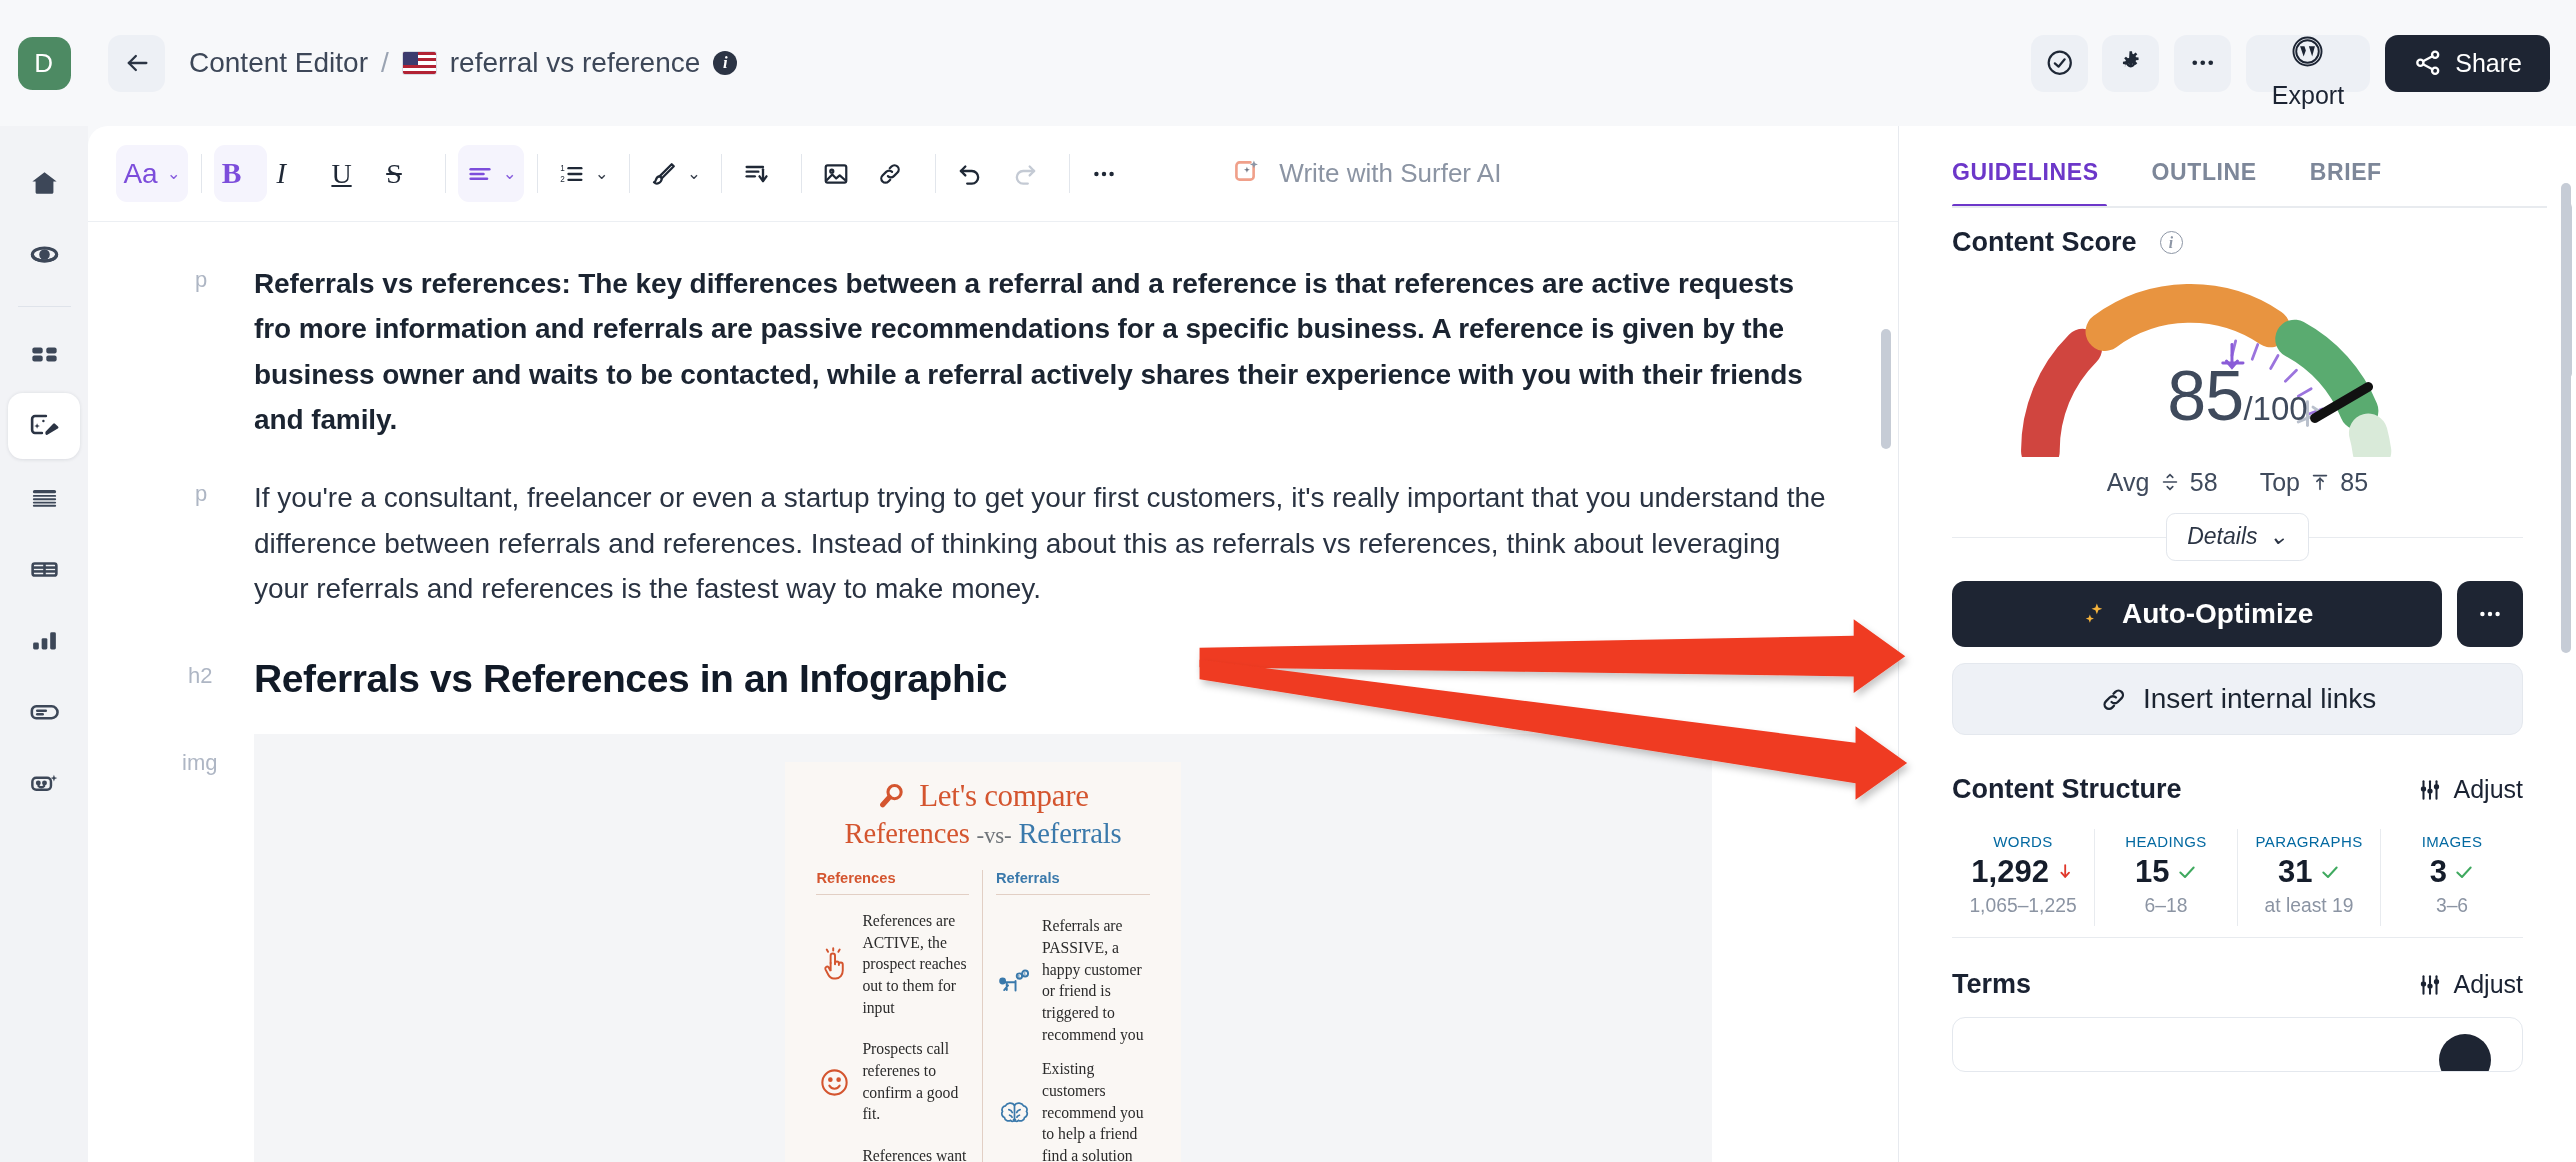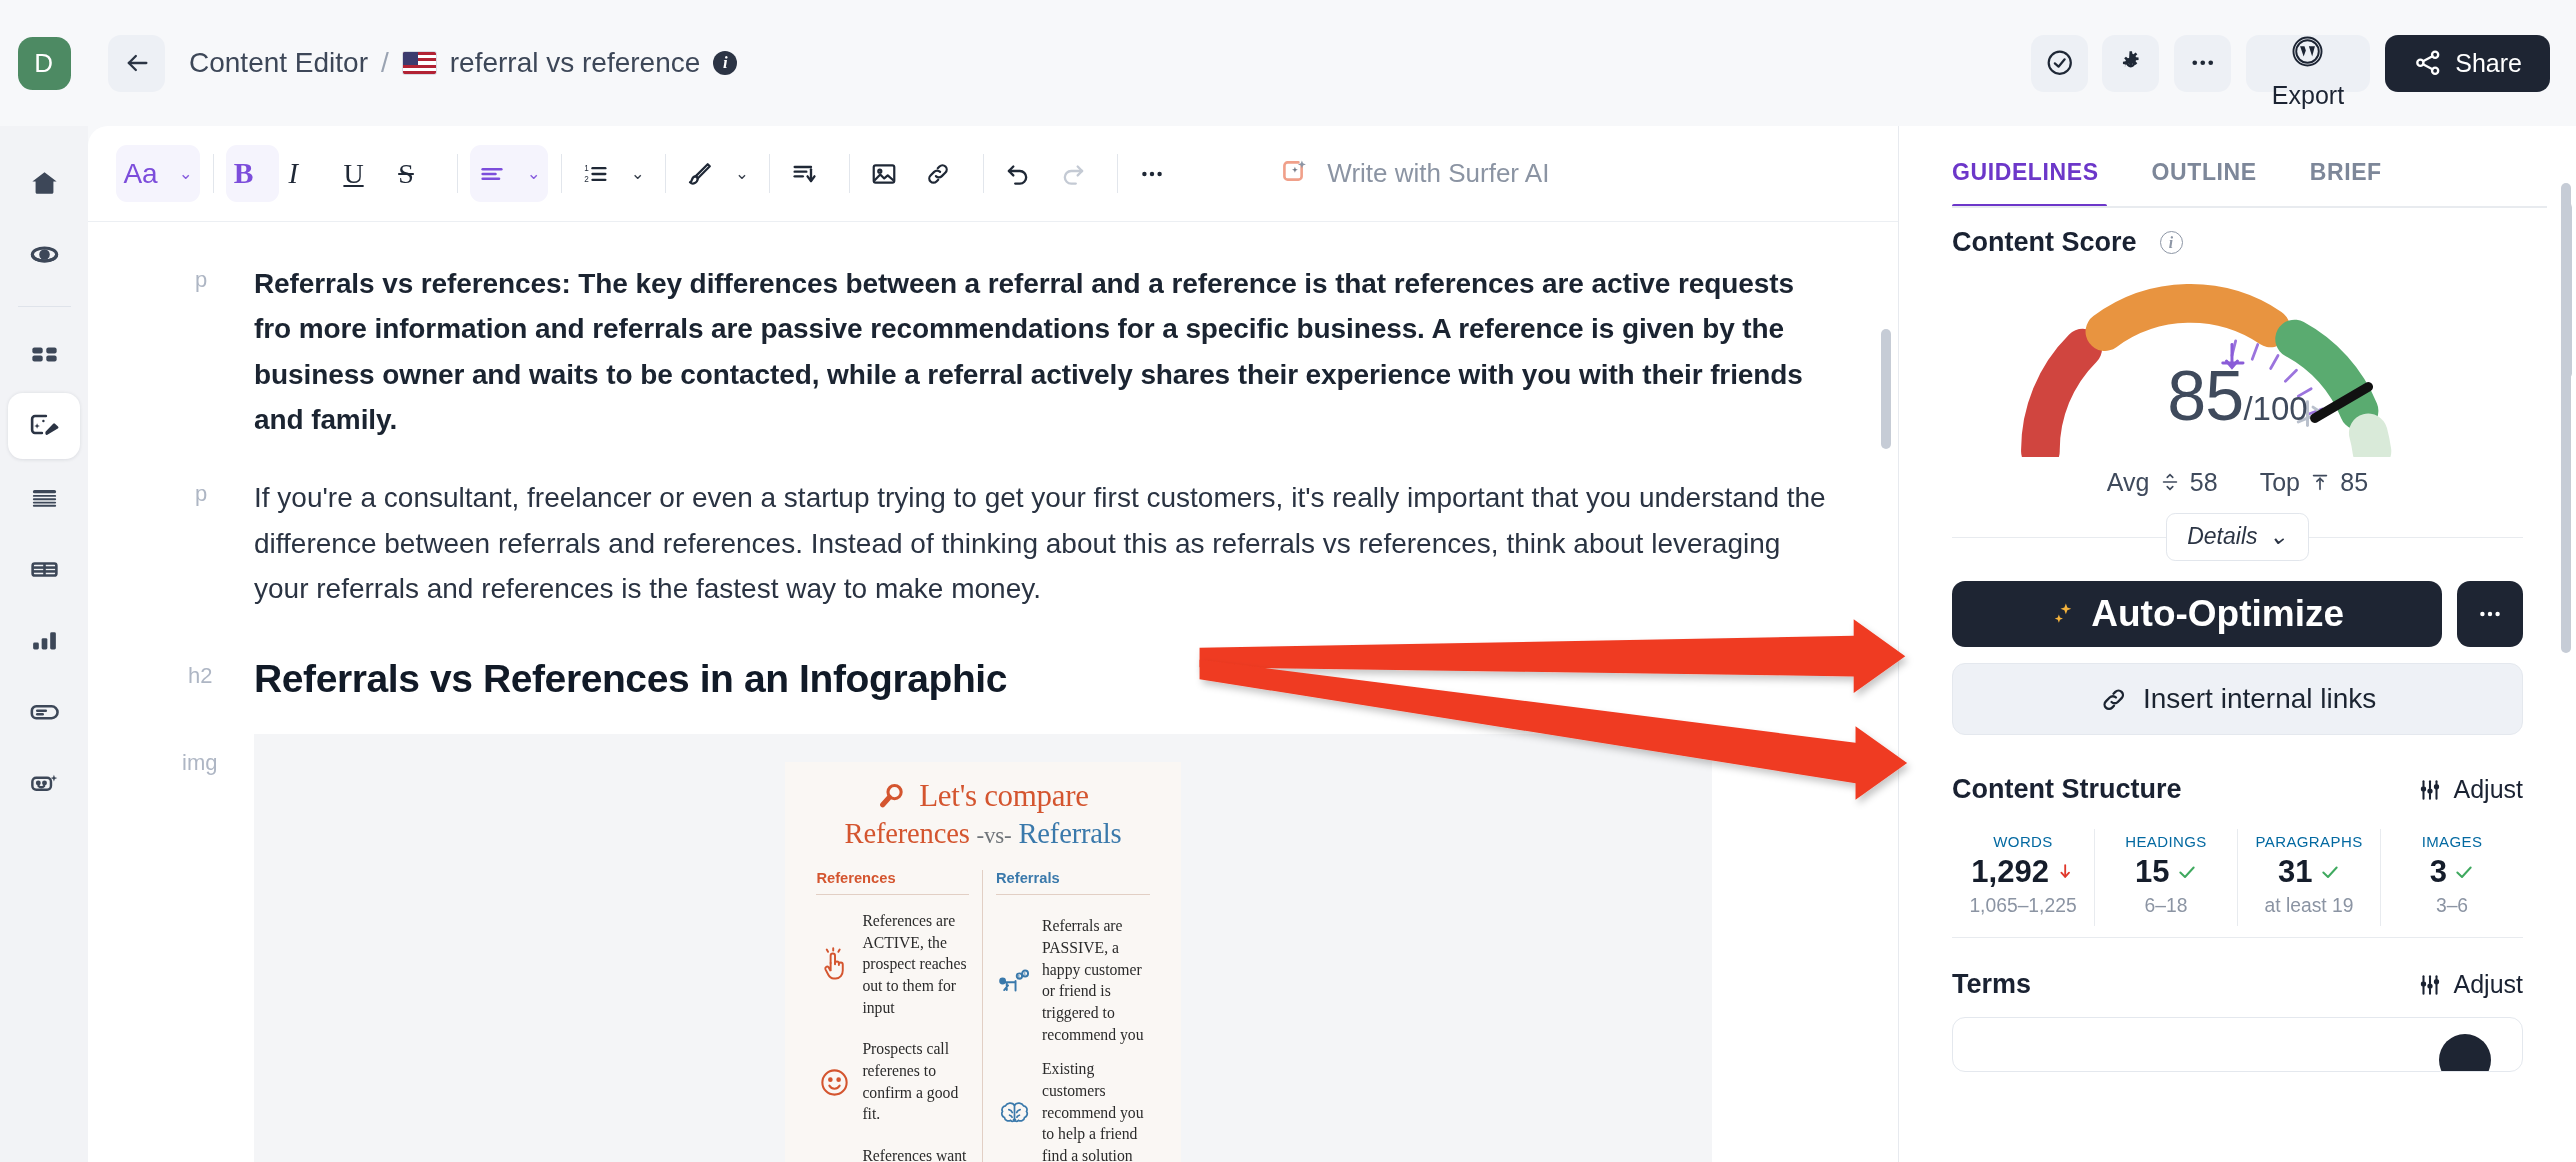--- a/index.html
+++ b/index.html
@@ -97,21 +97,21 @@
     position:relative; overflow:hidden;
   }
   .toolbar {
     height: 96px; flex:0 0 96px;
     display:flex; align-items:center; gap: 1.8px;
     padding: 0 28px;
     border-bottom: 0.9px solid #eceff3;
   }
   .tb-btn {
     height: 57px; min-width:53px; border-radius: 11px;
-    display:flex; align-items:center; justify-content:flex-start; gap:21px;
+    display:flex; align-items:center; justify-content:flex-start; gap:9px;
     cursor:pointer; color:#1f2836; padding: 0 7.4px;
   }
   .tb-btn.active { background:#f5f4fd; color:#7c4ddb; }
   .tb-sep { width:0.9px; height: 39px; background:#e2e6ec; margin: 0 11px; }
   .tb-caret { font-size: 16.6px; color: inherit; opacity:.9; }
   .surfer-ai {
     display:flex; align-items:center; gap: 14.7px; margin-left: 92px;
     color:#8b94a3; font-size: 26px; cursor:pointer;
   }
 
@@ -199,21 +199,21 @@
   .details-hr { position:absolute; left:0; right:0; top: 50%; height:0.9px; background:#e8ebef; }
   .details-btn {
     position:relative; background:#fff; border:0.9px solid #e2e6ec; border-radius: 9.2px;
     padding: 9.2px 20px; font-size: 23px; color:#2b3444; cursor:pointer;
     display:flex; align-items:center; gap:11px;
   }
   .btn-row { display:flex; gap: 14.7px; margin-top: 20px; }
   .primary-btn {
     flex:1; height: 66px; border-radius: 13px; background:#1e2533; color:#fff;
     display:flex; align-items:center; justify-content:center; gap: 13px;
-    font-size: 37px; font-weight: 600; cursor:pointer;
+    font-size: 28px; font-weight: 600; cursor:pointer;
   }
   .primary-dots {
     width: 66px; height: 66px; border-radius: 13px; background:#1e2533; color:#fff;
     display:flex;align-items:center;justify-content:center; cursor:pointer;
   }
   .secondary-btn {
     margin-top: 16.6px; height: 72px; border: 0.9px solid #e4e8ee; border-radius: 13px;
     background:#eef1f6;
     display:flex; align-items:center; justify-content:center; gap: 14.7px;
     font-size: 28px; color:#1b2431; font-weight: 500; cursor:pointer;

